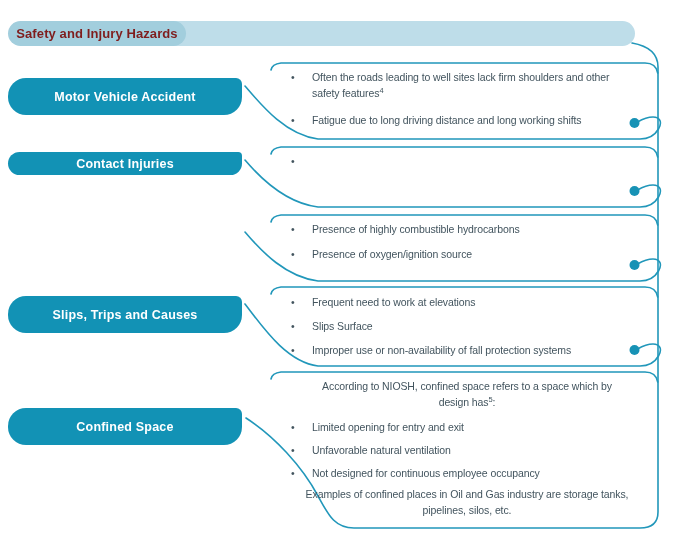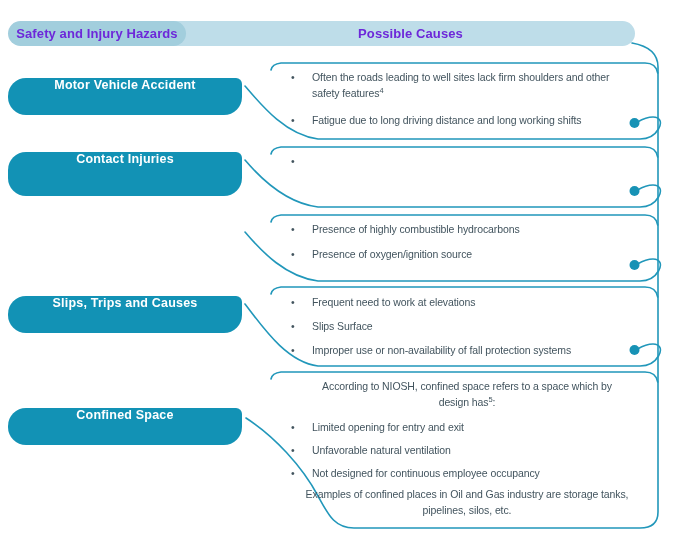--- a/index.html
+++ b/index.html
@@ -5,27 +5,27 @@
   html,body{margin:0;padding:0;background:#ffffff;}
   .stage{position:relative;width:678px;height:544px;background:#ffffff;overflow:hidden;
          font-family:"Liberation Sans",sans-serif;}
   svg.ribbon{position:absolute;left:0;top:0;z-index:0;}
 
   
   .hdr-light{position:absolute;left:22px;top:21px;width:613px;height:25px;border-radius:13px;
              background:#bedde9;z-index:1;}
   .hdr-dark{position:absolute;left:8px;top:21px;width:178px;height:25px;border-radius:13px;
             background:#a2cedd;z-index:2;display:flex;align-items:center;justify-content:center;}
-  .hdr-text{font-size:13px;font-weight:bold;color:#6d28d9;letter-spacing:.1px;text-align:right;}
+  .hdr-text{font-size:13px;font-weight:bold;color:#7f1d1d;letter-spacing:.1px;text-align:right;}
   .hdr-causes{position:absolute;left:186px;top:21px;width:449px;height:25px;z-index:2;
               display:flex;align-items:center;justify-content:center;}
 
   
   .pill{position:absolute;left:8px;width:234px;height:37px;background:#1292b5;
-        border-radius:18px 6px 18px 18px;display:flex;justify-content:center;z-index:2;}
+        border-radius:18px 6px 18px 18px;display:flex;align-items:center;justify-content:center;z-index:2;}
   .pill span{color:#ffffff;font-size:12.5px;font-weight:bold;letter-spacing:.2px;}
 
   
   .panel{position:absolute;left:291px;width:352px;z-index:2;color:#42545e;
          font-size:10.5px;letter-spacing:-0.1px;line-height:16px;}
   .bullet{display:flex;align-items:flex-start;}
   .bullet .dot{width:21px;flex:0 0 21px;text-align:left;font-size:10.5px;line-height:16px;color:#42545e;}
   .btext{white-space:nowrap;}
   .para{white-space:nowrap;text-align:center;}
   sup{font-size:7.5px;line-height:0;}
@@ -57,28 +57,25 @@
       <circle cx="634.5" cy="191" r="5"></circle>
       <circle cx="634.5" cy="265" r="5"></circle>
       <circle cx="634.5" cy="350" r="5"></circle>
     </g>
   </svg>
 
   <div class="hdr-light"></div>
   <div class="hdr-dark">
     <span class="hdr-text">Safety and Injury Hazards</span>
   </div>
-  <div class="hdr-causes">
-    <span class="hdr-text">Possible Causes</span>
-  </div>
 
   <div class="pill" style="top:78px">
     <span>Motor Vehicle Accident</span>
   </div>
-  <div class="pill" style="top:152px;height:44px">
+  <div class="pill" style="top:152px;height:23px">
     <span>Contact Injuries</span>
   </div>
   <div class="pill" style="top:296px">
     <span>Slips, Trips and Causes</span>
   </div>
   <div class="pill" style="top:408px">
     <span>Confined Space</span>
   </div>
 
   <div class="panel" style="top:69px">

